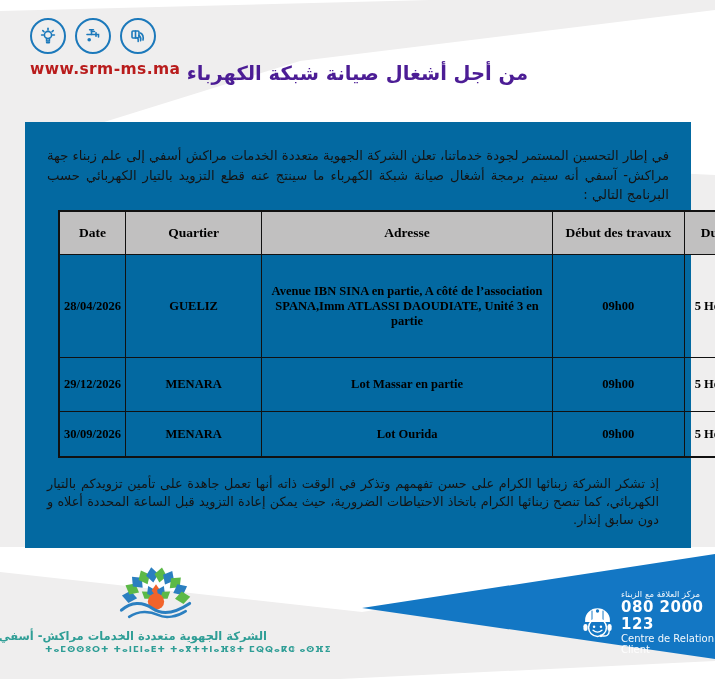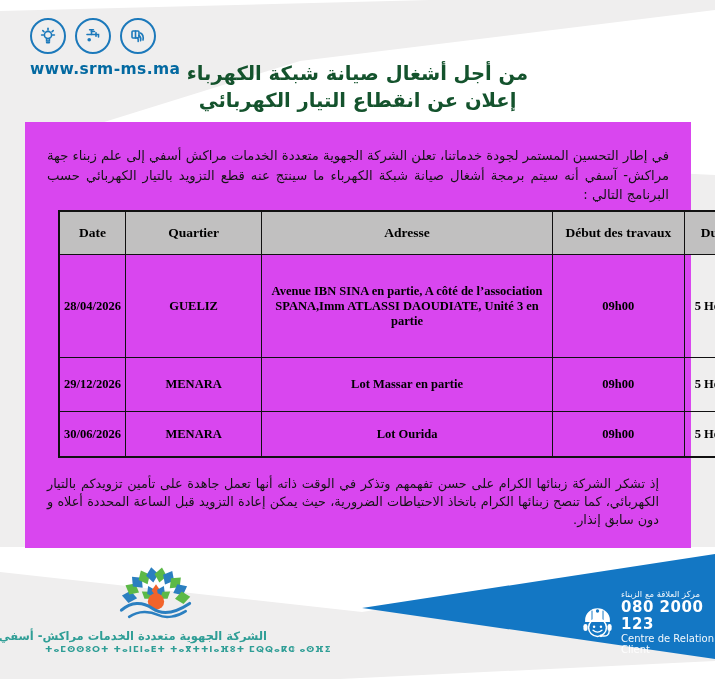--- a/index.html
+++ b/index.html
@@ -7,30 +7,30 @@
     position:relative;width:715px;height:679px;background:#efeeee;
     overflow:hidden;font-family:"DejaVu Sans",sans-serif;
   }
   .bg-svg{position:absolute;left:0;top:0;}
 
   
   .brandbar{position:absolute;left:30px;top:18px;z-index:4;}
   .iconrow{display:flex;gap:9px;}
   .circle-ic{width:32px;height:32px;border-radius:50%;border:2.4px solid #1c79bb;
     display:flex;align-items:center;justify-content:center;background:transparent;}
-  .website{margin-top:6px;color:#0369a1;font-weight:bold;font-size:15.5px;letter-spacing:.4px;}
+  .website{margin-top:6px;color:#b91c1c;font-weight:bold;font-size:15.5px;letter-spacing:.4px;}
 
   
   .title{
     position:absolute;left:0;top:60px;width:715px;text-align:center;z-index:3;
-    color:#14532d;font-weight:bold;font-size:19.5px;line-height:27px;direction:rtl;
-  }
-
-  
-  .card{position:absolute;left:25px;top:122px;width:666px;height:426px;background:#d946ef;z-index:2;}
+    color:#4c1d95;font-weight:bold;font-size:19.5px;line-height:27px;direction:rtl;
+  }
+
+  
+  .card{position:absolute;left:25px;top:122px;width:666px;height:426px;background:#0369a1;z-index:2;}
   .para{
     position:absolute;direction:rtl;text-align:justify;color:#141414;
     font-size:13.2px;line-height:19.5px;
   }
   .para.intro{right:22px;left:22px;top:24px;}
   .para.outro{right:32px;left:22px;top:353px;font-size:12.8px;line-height:18px;}
 
   
   table.outage{
     position:absolute;left:33px;top:88px;width:696px;border-collapse:collapse;
@@ -113,21 +113,20 @@
           <path d="M10.8,9.5 Q13.4,11 12.6,14.6"></path>
           <path d="M9,11.6 Q10.8,13 10.2,15.4"></path>
         </svg>
       </span>
     </div>
     <div class="website">www.srm-ms.ma</div>
   </div>
 
   <div class="title">
     <div>من أجل أشغال صيانة شبكة الكهرباء</div>
-    <div>إعلان عن انقطاع التيار الكهربائي</div>
   </div>
 
   <div class="card">
 
     <div class="para intro">في إطار التحسين المستمر لجودة خدماتنا، تعلن الشركة الجهوية متعددة الخدمات مراكش أسفي إلى علم زبناء جهة مراكش- آسفي أنه سيتم برمجة أشغال صيانة شبكة الكهرباء ما سينتج عنه  قطع التزويد بالتيار الكهربائي حسب البرنامج التالي :</div>
 
     <table class="outage">
       <colgroup>
         <col style="width:9.6%">
           <col style="width:19.6%">
@@ -153,21 +152,21 @@
           <td>5 Heures</td>
         </tr>
         <tr class="r2">
           <td>29/12/2026</td>
           <td>MENARA</td>
           <td class="addr">Lot Massar en partie</td>
           <td>09h00</td>
           <td>5 Heures</td>
         </tr>
         <tr class="r3">
-          <td>30/06/2026</td>
+          <td>30/09/2026</td>
           <td>MENARA</td>
           <td class="addr">Lot Ourida</td>
           <td>09h00</td>
           <td>5 Heures</td>
         </tr>
       </tbody>
     </table>
 
     <div class="para outro">إذ تشكر الشركة زبنائها الكرام على حسن تفهمهم وتذكر في الوقت ذاته أنها تعمل جاهدة على تأمين تزويدكم بالتيار الكهربائي، كما تنصح زبنائها الكرام باتخاذ الاحتياطات الضرورية، حيث يمكن إعادة التزويد قبل الساعة المحددة أعلاه و دون سابق إنذار.</div>
   </div>

